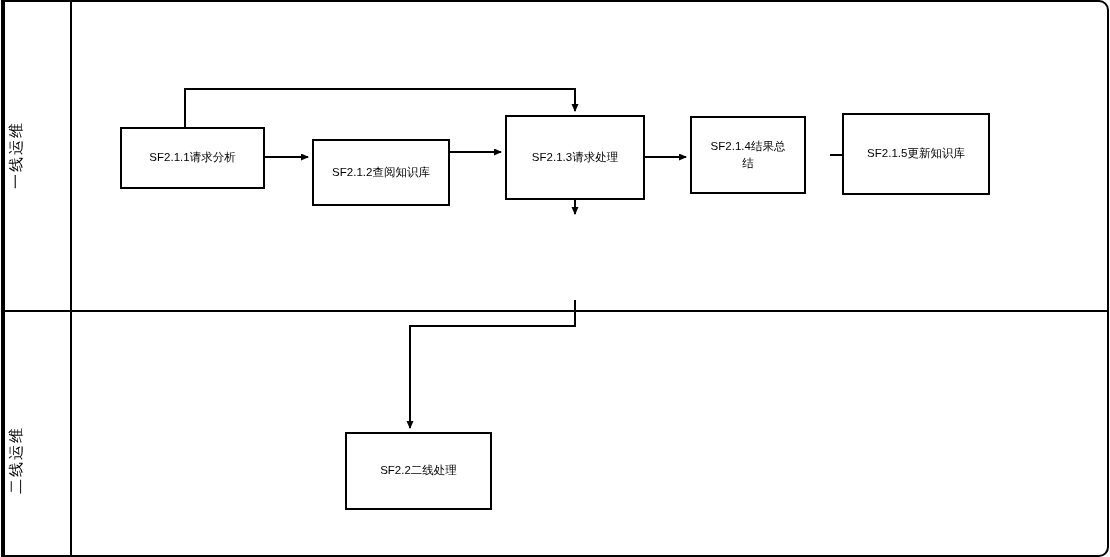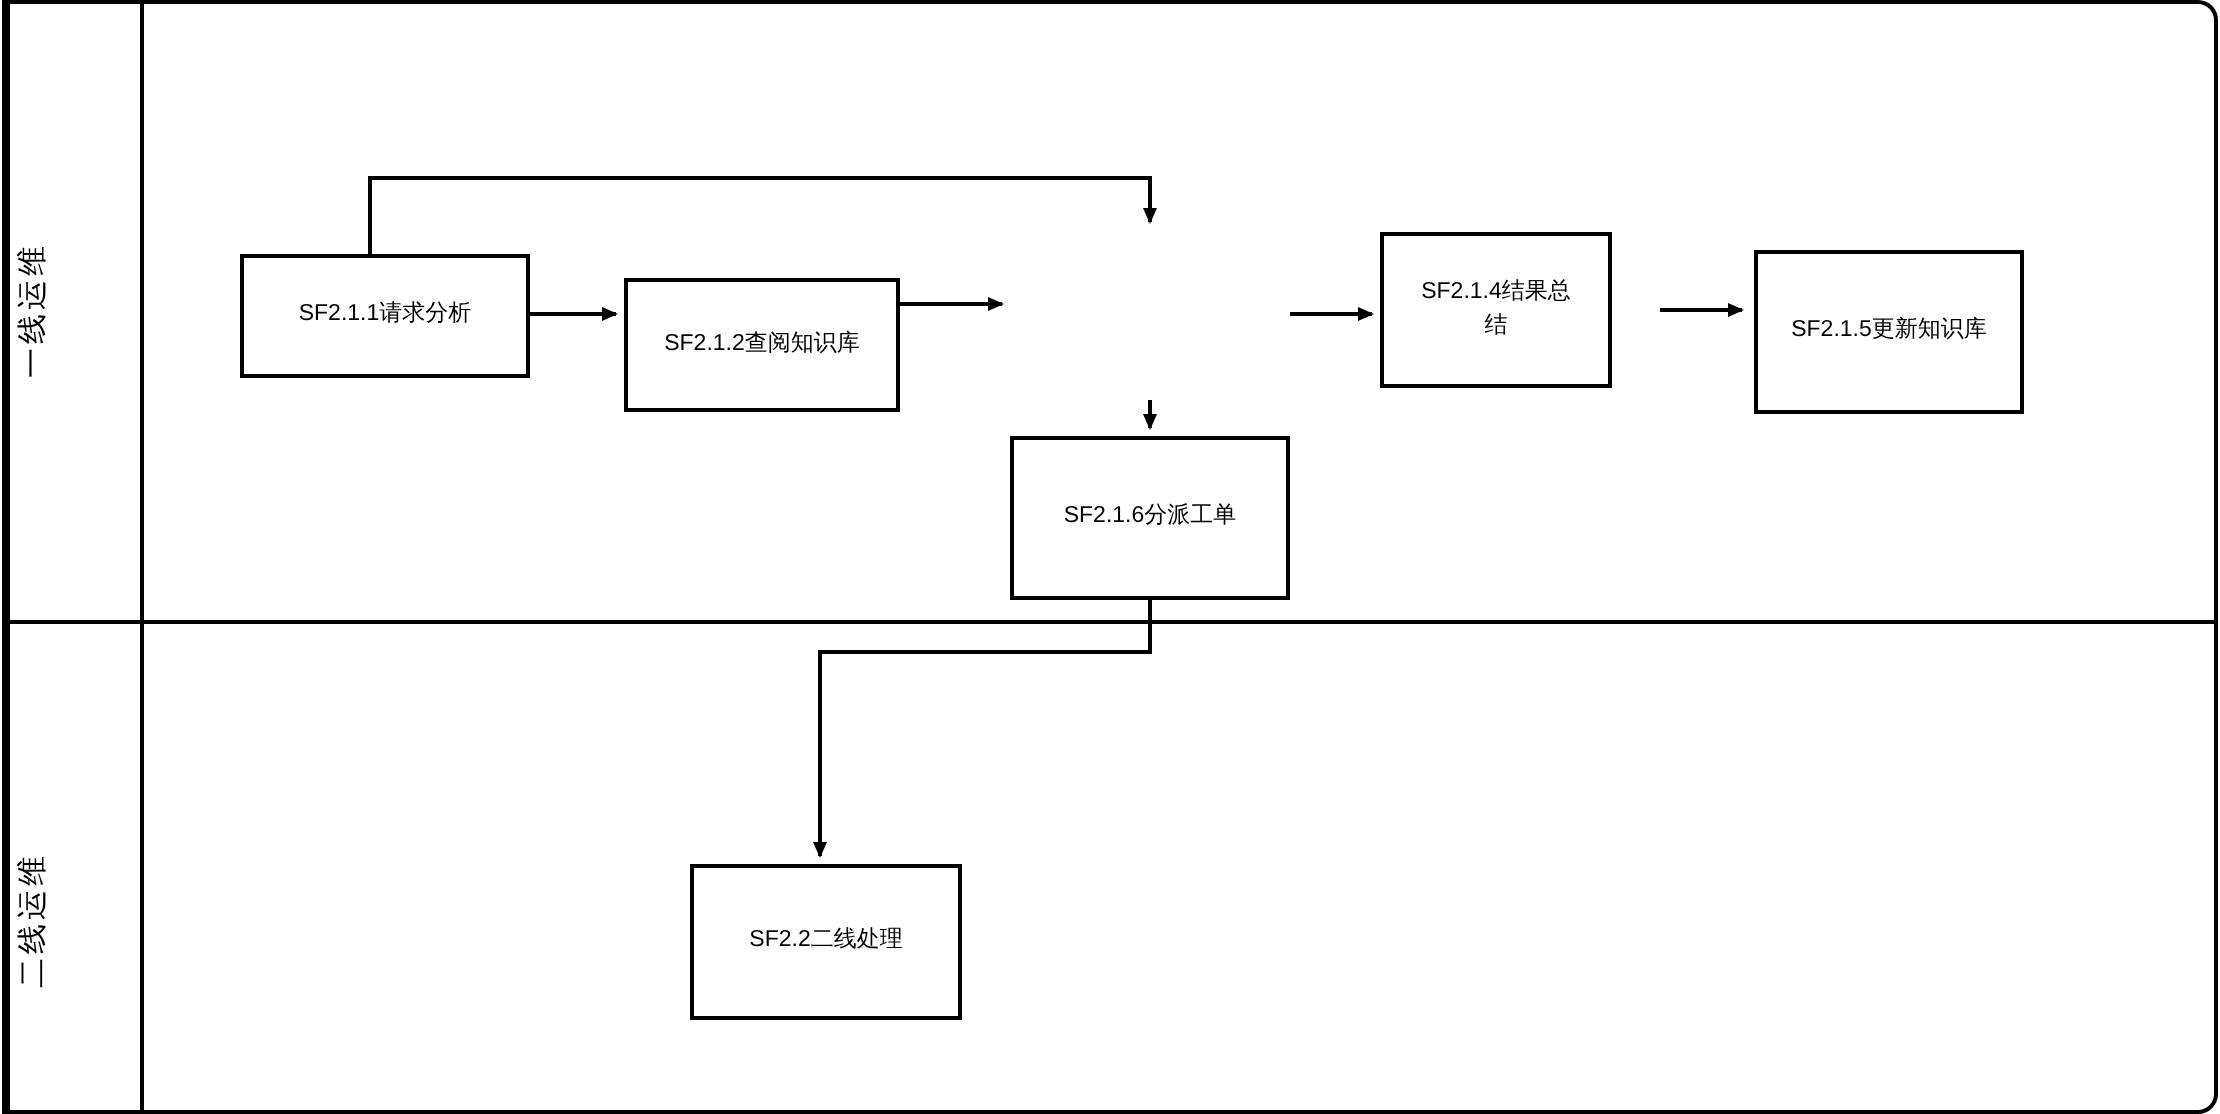--- a/index.html
+++ b/index.html
@@ -47,23 +47,23 @@
     display:flex; align-items:center; justify-content:center;
     text-align:center;
     font-size:11.5px;
     line-height:1.5;
     padding:4px 14px;
   }
   #sf211 { left:120px; top:127px; width:145px; height:62px; }
   #sf212 { left:312px; top:118px; width:138px; height:67px;margin-top:21px; }
   #sf213 { left:505px; top:115px; width:140px; height:85px; }
   #sf214 { left:690px; top:116px; width:116px; height:78px; }
-  #sf215 { left:877px; top:113px; width:135px; height:82px;margin-top:12px; }
+  #sf215 { left:842px; top:113px; width:148px; height:82px; }
   #sf216 { left:505px; top:218px; width:140px; height:82px; }
-  #sf22  { left:345px; top:432px; width:136px; height:78px;text-align:right; }
+  #sf22  { left:345px; top:432px; width:147px; height:78px;text-align:right; }
   svg.connectors {
     position:absolute; left:0; top:0;
     width:1110px; height:557px;
     pointer-events:none;
   }
   svg.connectors polyline, svg.connectors line {
     fill:none; stroke:#000; stroke-width:2;
   }
 </style>
 </head>
@@ -89,23 +89,23 @@
     <line x1="830" y1="155" x2="871" y2="155" marker-end="url(#arrow)"></line>
     <polyline points="185,127 185,89 575,89 575,111" marker-end="url(#arrow)"></polyline>
     <line x1="575" y1="200" x2="575" y2="214" marker-end="url(#arrow)"></line>
     <polyline points="575,300 575,326 410,326 410,428" marker-end="url(#arrow)"></polyline>
   </svg>
 
   <div class="node" id="sf211">SF2.1.1请求分析</div>
 
   <div class="node" id="sf212">SF2.1.2查阅知识库</div>
 
+  <div class="node" id="sf213">SF2.1.3请求处理</div>
 
   <div class="node" id="sf214">SF2.1.4结果总结</div>
 
   <div class="node" id="sf215">SF2.1.5更新知识库</div>
 
-  <div class="node" id="sf216">SF2.1.6分派工单</div>
 
   <div class="node" id="sf22">SF2.2二线处理</div>
 
   <div class="frame"></div>
 </div>
 
 </body></html>

